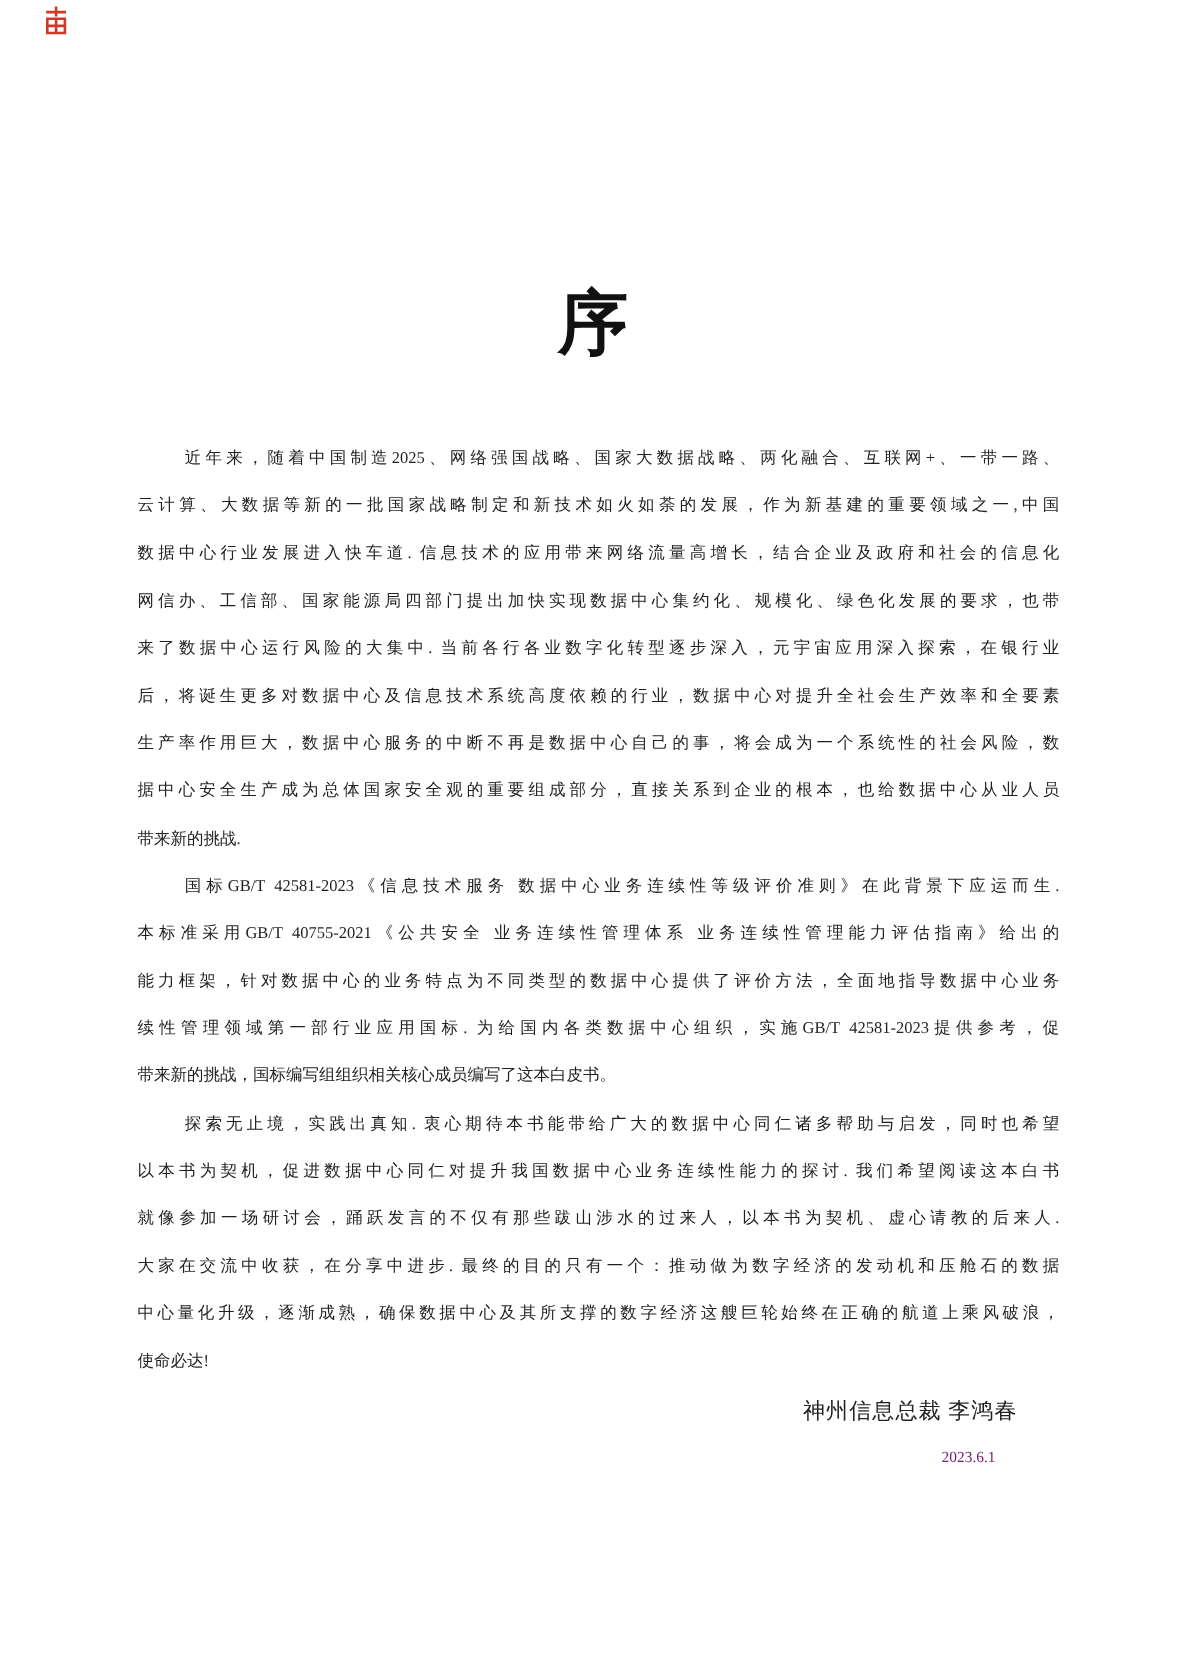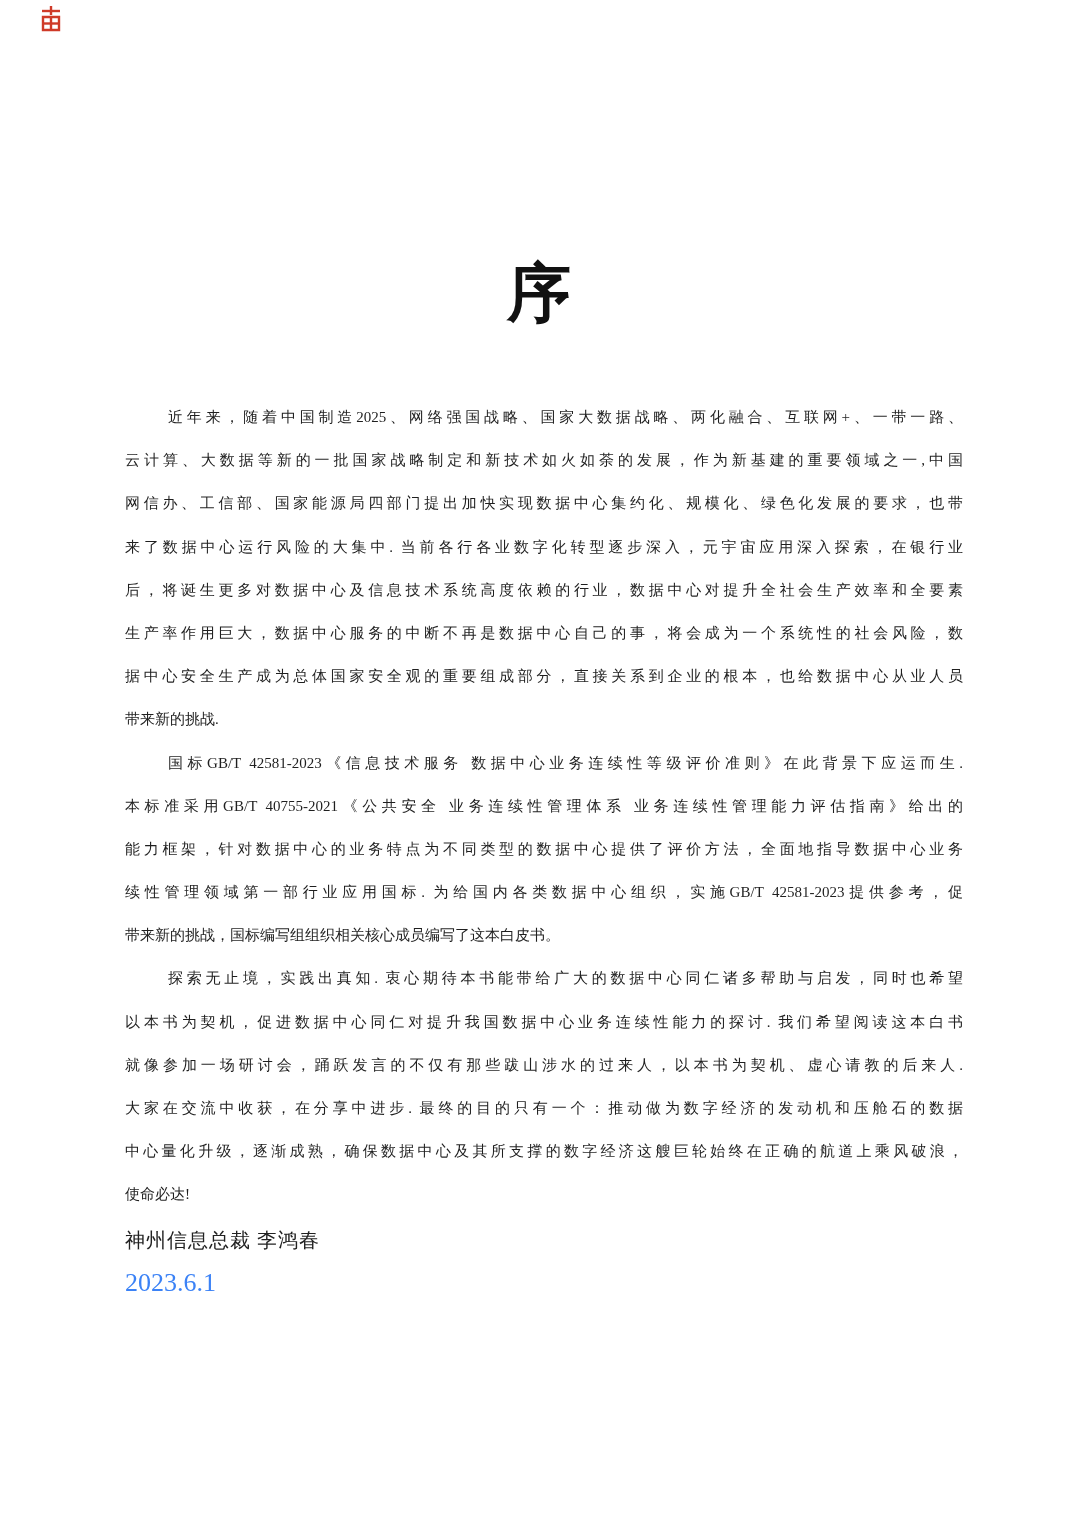--- a/index.html
+++ b/index.html
@@ -52,33 +52,34 @@
     -moz-text-align-last: justify;
     color: #1f1f1f;
   }
   .line.first { text-indent: 43px; }
   .line.last {
     text-align-last: left;
     -moz-text-align-last: left;
   }
   .signature-block {
     margin: 2px 117px 0 125px;
+    text-align: right;
   }
   .signature-name {
     font-size: 20px;
     line-height: 43px;
     padding-right: 38px;
     letter-spacing: 1px;
     color: #222222;
   }
   .signature-date {
-    font-size: 26px;
+    font-size: 14px;
     line-height: 42px;
     padding-right: 58px;
-    color: #3b82f6;
+    color: #701a75;
   }
 </style>
 </head>
 <body>
 
 <div class="page">
 
   <svg class="stamp" viewBox="0 0 22 27" xmlns="http://www.w3.org/2000/svg">
     <g stroke="#cf3a28" stroke-width="2.4" fill="none">
       <path d="M11 1 L11 10"></path>
@@ -88,20 +89,21 @@
       <path d="M11 12 L11 25"></path>
     </g>
   </svg>
 
   <h1 class="doc-title">序</h1>
 
   <div class="body-text" id="body-text">
       <div class="para">
         <span class="line first">近年来，随着中国制造2025、网络强国战略、国家大数据战略、两化融合、互联网+、一带一路、</span>
         <span class="line">云计算、大数据等新的一批国家战略制定和新技术如火如荼的发展，作为新基建的重要领域之一,中国</span>
+        <span class="line">数据中心行业发展进入快车道. 信息技术的应用带来网络流量高增长，结合企业及政府和社会的信息化</span>
         <span class="line">网信办、工信部、国家能源局四部门提出加快实现数据中心集约化、规模化、绿色化发展的要求，也带</span>
         <span class="line">来了数据中心运行风险的大集中. 当前各行各业数字化转型逐步深入，元宇宙应用深入探索，在银行业</span>
         <span class="line">后，将诞生更多对数据中心及信息技术系统高度依赖的行业，数据中心对提升全社会生产效率和全要素</span>
         <span class="line">生产率作用巨大，数据中心服务的中断不再是数据中心自己的事，将会成为一个系统性的社会风险，数</span>
         <span class="line">据中心安全生产成为总体国家安全观的重要组成部分，直接关系到企业的根本，也给数据中心从业人员</span>
         <span class="line last">带来新的挑战.</span>
       </div>
       <div class="para">
         <span class="line first">国标GB/T 42581-2023《信息技术服务 数据中心业务连续性等级评价准则》在此背景下应运而生.</span>
         <span class="line">本标准采用GB/T 40755-2021《公共安全 业务连续性管理体系 业务连续性管理能力评估指南》给出的</span>

